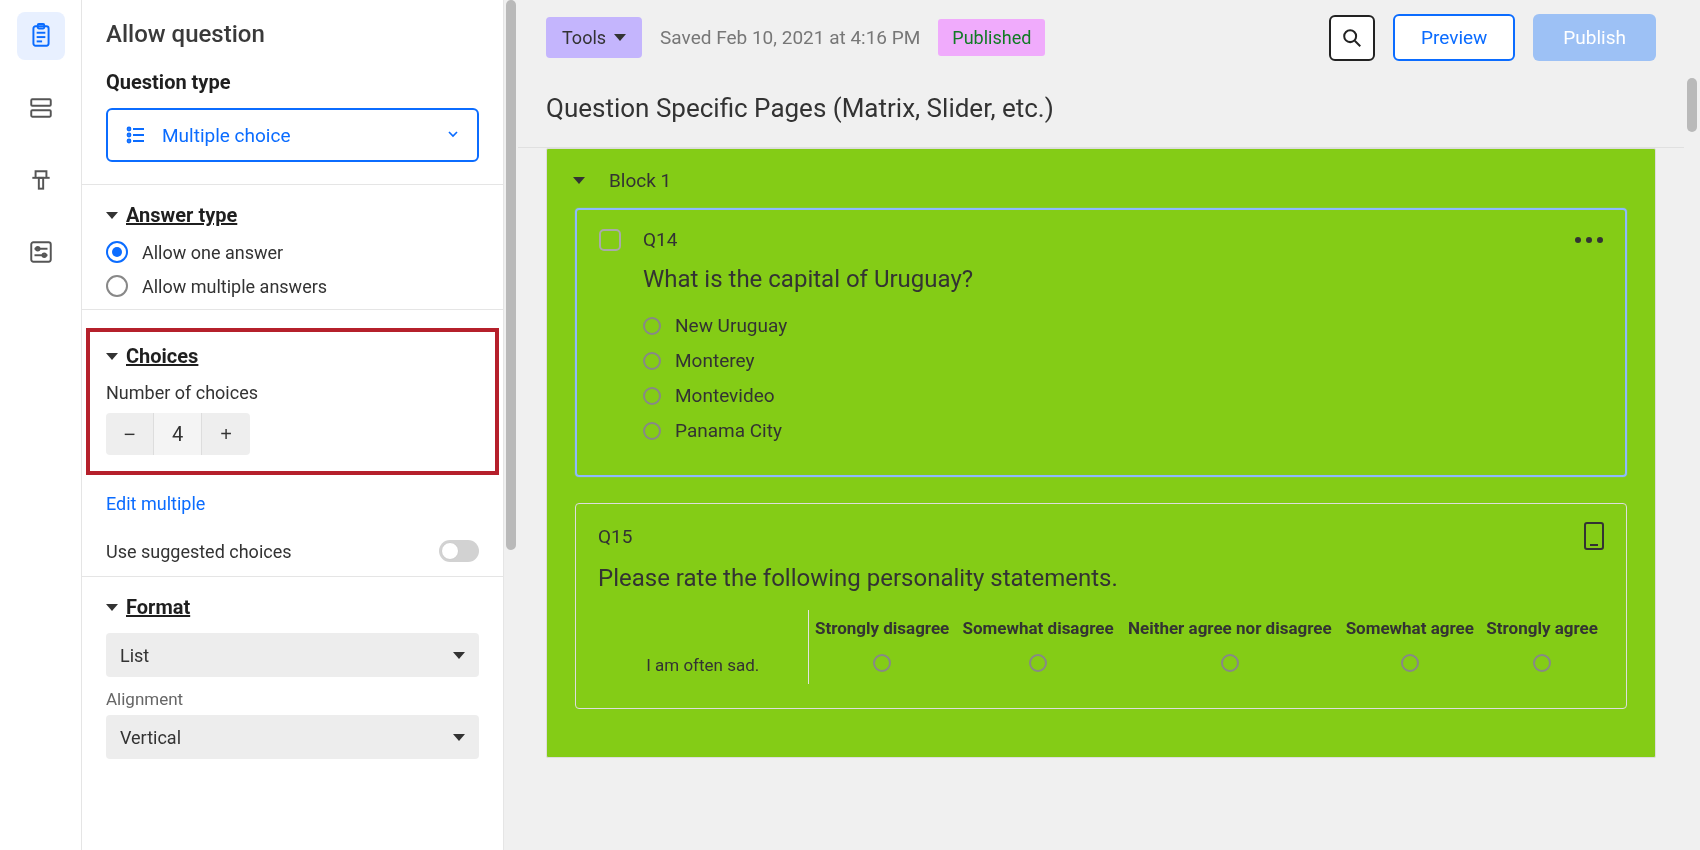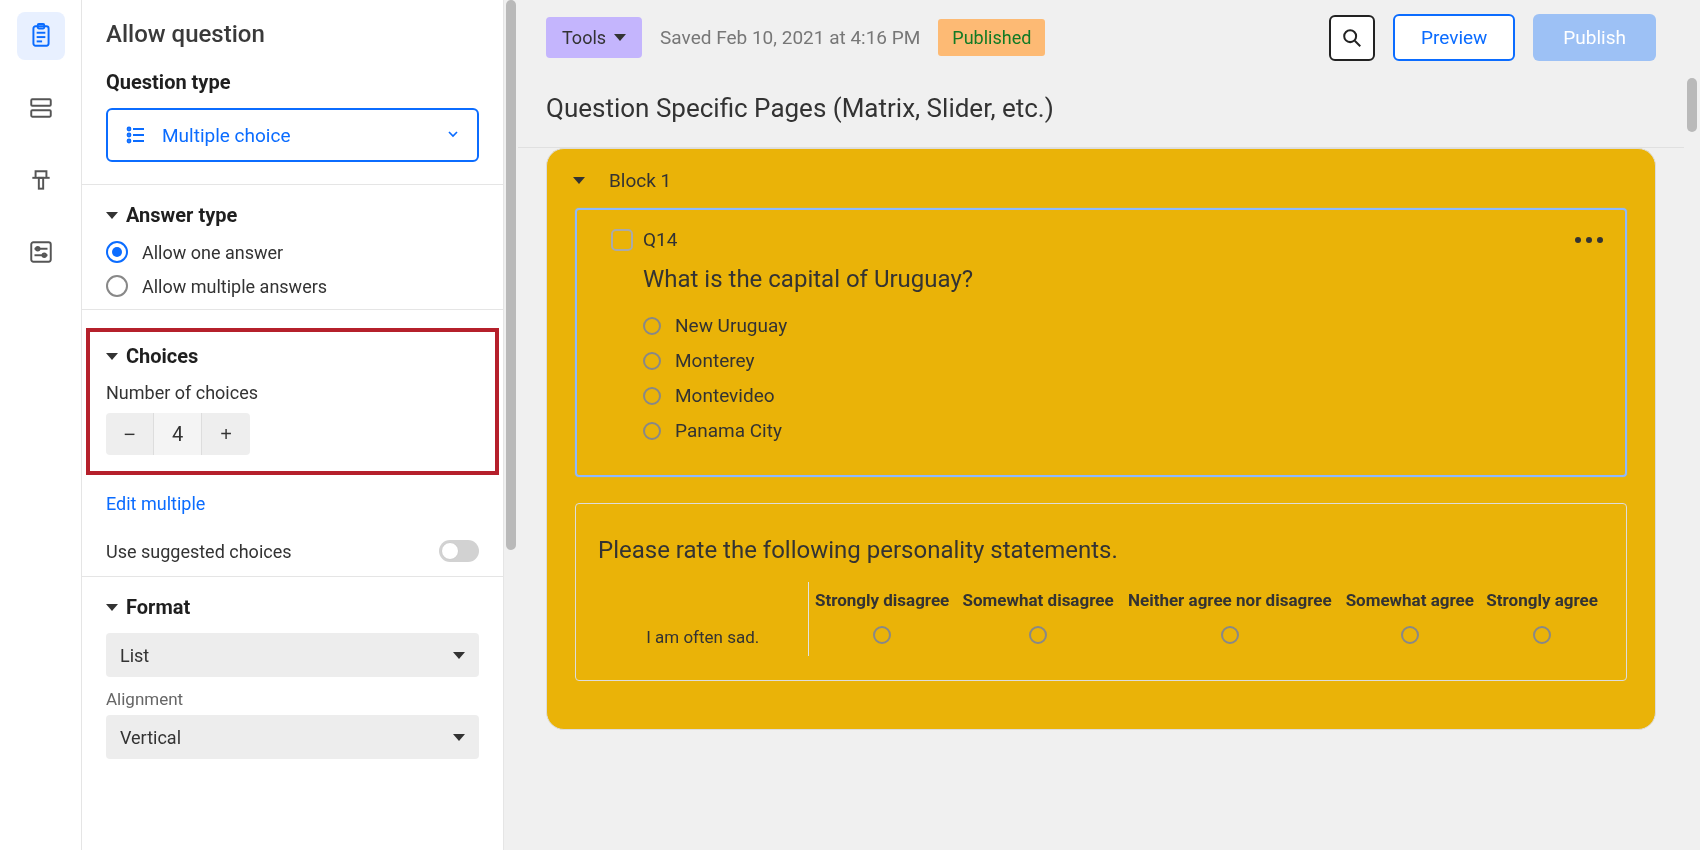--- a/index.html
+++ b/index.html
@@ -55,20 +55,21 @@
     position: relative;
   }
   .qtype-select .chev {
     margin-left: auto;
   }
   .panel-sep { border: none; border-top: 1px solid #e5e5e5; margin: 0 -24px 18px -24px; }
   .section-head {
     display: flex; align-items: center; gap: 8px;
     font-size: 20px; font-weight: 700;
     margin-bottom: 14px;
+    text-decoration: underline;
   }
   .section-head .caret {
     width: 0; height: 0; border-left: 6px solid transparent; border-right: 6px solid transparent; border-top: 7px solid #333;
   }
   .radio-row {
     display: flex; align-items: center; gap: 14px; font-size: 18px; color: #333; margin: 6px 0 12px 0;
   }
   .radio-outer {
     width: 22px; height: 22px; border-radius: 50%; border: 2px solid #888; display: flex; align-items: center; justify-content: center;
   }
@@ -135,21 +136,21 @@
     position: relative;
   }
   .topbar {
     display: flex; align-items: center; gap: 18px;
     padding: 14px 28px;
   }
   .tools-btn {
     background: #c4b5fd; border-radius: 4px; padding: 10px 16px; display: flex; align-items: center; gap: 8px; font-size: 18px; color: #333;
   }
   .saved-text { color: #777; font-size: 19px; }
-  .pub-badge { background: #fdba74; color: #117a24; padding: 8px 14px; border-radius: 3px; font-size: 18px; }
+  .pub-badge { background: #f0abfc; color: #117a24; padding: 8px 14px; border-radius: 3px; font-size: 18px; }
   .topbar .spacer { flex: 1; }
   .icon-btn {
     width: 46px; height: 46px; border: 2px solid #222; border-radius: 6px; background: #fff;
     display: flex; align-items: center; justify-content: center;
   }
   .preview-btn {
     border: 2px solid #0b6cff; color: #0b6cff; background: #fff; border-radius: 6px; padding: 10px 26px; font-size: 19px;
   }
   .publish-btn {
     background: #9dc1f5; color: #fff; border-radius: 6px; padding: 12px 30px; font-size: 19px;
@@ -158,32 +159,32 @@
   .banner {
     padding: 18px 28px 24px 28px;
     font-size: 26px; color: #333;
     border-bottom: 1px solid #e0e0e0;
   }
 
   .canvas {
     flex: 1; overflow-y: auto; padding: 0 28px 20px 28px;
   }
   .block-card {
-    background: #eab308; border: 1px solid #ddd; border-radius: 18px; margin-top: 0; padding: 16px 18px 22px 18px;
+    background: #84cc16; border: 1px solid #ddd; border-radius: 2px; margin-top: 0; padding: 16px 18px 22px 18px;
   }
   .block-head { display: flex; align-items: center; gap: 24px; font-size: 19px; color: #333; padding: 4px 8px 16px 8px; }
   .block-head .caret {
     width: 0; height: 0; border-left: 6px solid transparent; border-right: 6px solid transparent; border-top: 7px solid #333;
   }
 
   .qcard {
     border: 1px solid #ddd; border-radius: 4px; padding: 18px 22px 24px 22px; margin: 0 10px 26px 10px; position: relative;
   }
   .qcard.selected { border: 2px solid #8eb9ff; box-shadow: 0 0 0 1px #8eb9ff22; }
-  .qrow-top { display: flex; align-items: center; gap: 10px; margin-left: 12px; }
+  .qrow-top { display: flex; align-items: center; gap: 22px; }
   .checkbox {
     width: 22px; height: 22px; border: 2px solid #aaa; border-radius: 5px;
   }
   .qid { font-size: 19px; color: #333; }
   .qmenu { margin-left: auto; display: flex; gap: 5px; }
   .qmenu span { width: 6px; height: 6px; background: #333; border-radius: 50%; }
   .qtext { font-size: 24px; color: #333; margin: 14px 0 18px 44px; }
   .choice-row { display: flex; align-items: center; gap: 14px; font-size: 19px; color: #333; margin: 6px 0 6px 44px; padding: 3px 0;}
   .radio-small { width: 18px; height: 18px; border: 2px solid #888; border-radius: 50%; }
 
@@ -382,20 +383,24 @@
             <span class="radio-small"></span>
             <span>Montevideo</span>
           </div>
         <div class="choice-row">
             <span class="radio-small"></span>
             <span>Panama City</span>
           </div>
       </div>
 
       <div class="qcard">
+        <div class="qrow-top">
+          <span class="qid">Q15</span>
+          <span class="device-icon"></span>
+        </div>
         <div class="qtext" style="margin-left:0">Please rate the following personality statements.</div>
         <table class="matrix">
           <thead>
             <tr>
               <th class="rowhead"></th>
               <th>Strongly disagree</th>
               <th>Somewhat disagree</th>
               <th>Neither agree nor disagree</th>
               <th>Somewhat agree</th>
               <th>Strongly agree</th>

